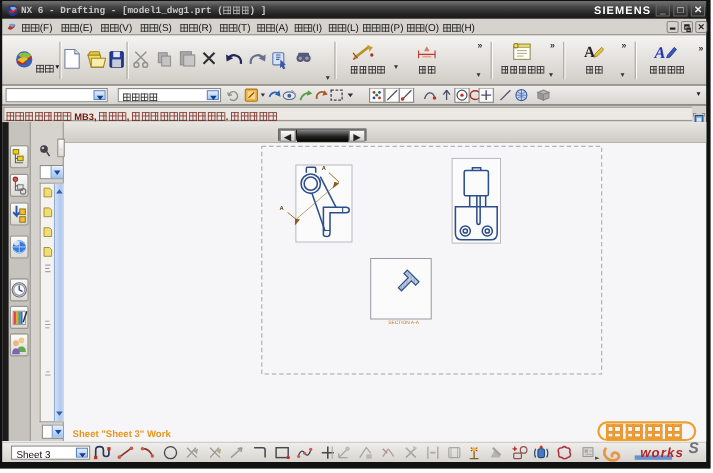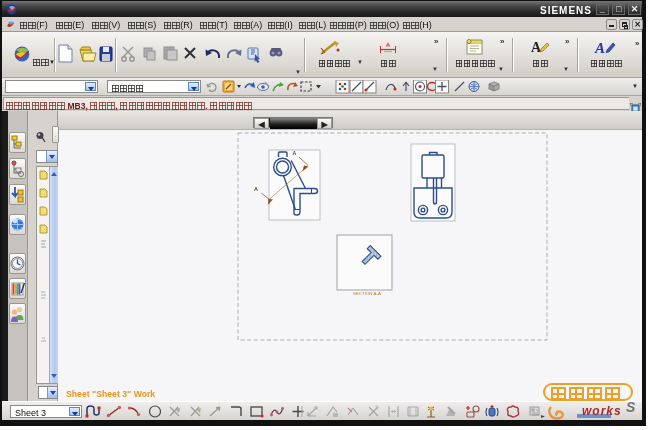--- a/index.html
+++ b/index.html
@@ -68,20 +68,21 @@
 </style></head>
 <body>
 <div id="win">
  <div id="frame"></div>
  <div id="title">
   <svg style="position:absolute;left:4px;top:3px" width="11" height="11" viewBox="0 0 11 11">
         <circle cx="5.5" cy="5.5" r="5" fill="#1a3c8c"></circle>
         <path d="M2 7 C4 3 8 2 10 4 C8 8 4 9 2 7Z" fill="#cc2222"></path>
         <path d="M3 3 C5 1.5 8 2 9 3.5 L6 6Z" fill="#7ab0e8"></path>
       </svg>
+  <span class="txt">NX 6 - Drafting - [model1_dwg1.prt (<i class="c s"></i><i class="c s"></i><i class="c s"></i>) ]</span>
   <span class="siemens">SIEMENS</span>
   <div class="wbtn" style="left:594px">_</div>
   <div class="wbtn" style="left:610px">□</div>
   <div class="wbtn" style="left:626px">✕</div>
  </div>
  <div id="menu">
   <svg style="position:absolute;left:4px;top:3px" width="9" height="9" viewBox="0 0 9 9">
         <path d="M1 6 C3 2 6 1 8 3 C6 7 3 8 1 6Z" fill="#bb3322"></path>
         <path d="M2 2.5 C4 1 7 1.5 8 2.8 L5 5Z" fill="#6aa0e0"></path>
       </svg>

